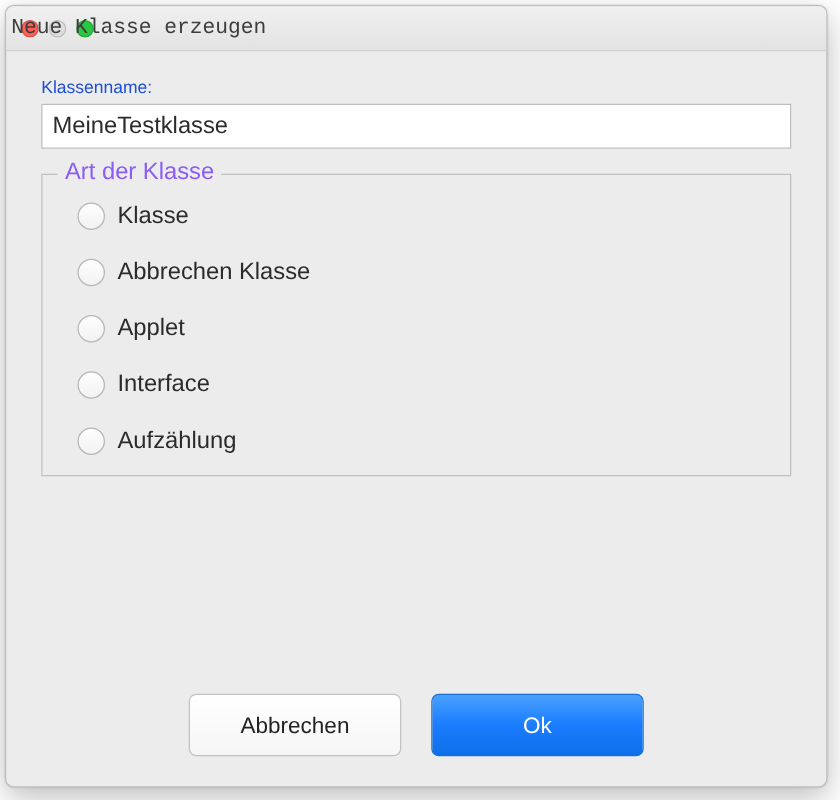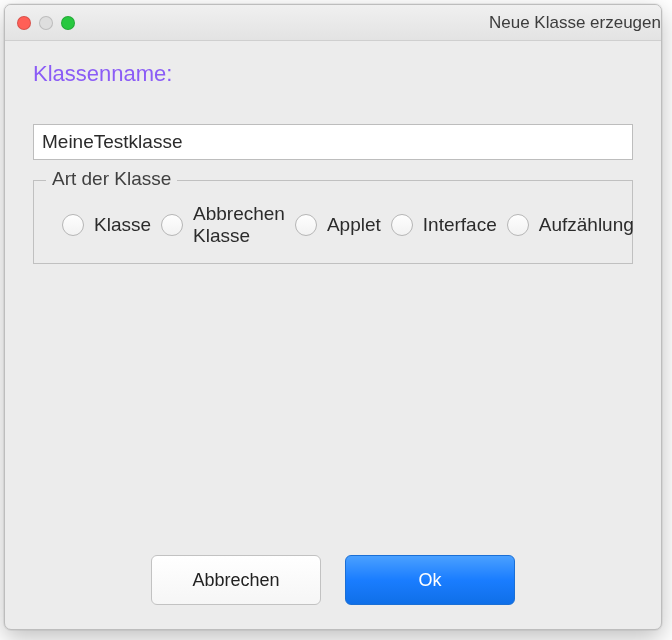--- a/index.html
+++ b/index.html
@@ -44,67 +44,67 @@
       width: 14px;
       height: 14px;
       border-radius: 50%;
       border: 0.5px solid rgba(0,0,0,0.15);
     }
     .tbtn.red { background: #ff5f57; }
     .tbtn.yellow { background: #dedede; }
     .tbtn.green { background: #28c840; }
     .title {
       position: absolute;
-      left: 16px; right: 0;
-      text-align: right;
+      left: 4px; right: 0;
+      text-align: left;
       font-size: 17px;
       color: #3d3d3d;
       pointer-events: none;
+      font-family: Liberation Mono, monospace;
     }
     .content {
       padding: 20px 28px 24px 28px;
       flex: 1;
       display: flex;
       flex-direction: column;
     }
     .label {
-      font-size: 22px;
-      color: #8b5cf6;
+      font-size: 14px;
+      color: #1d4ed8;
       margin-bottom: 6px;
     }
     .text-input {
       width: 100%;
       height: 36px;
       font-size: 19px;
       padding: 4px 8px;
       border: 1px solid #bdbdbd;
       background: #fff;
       color: #2b2b2b;
       font-family: inherit;
-      margin-top: 31px;
     }
     .fieldset {
       margin-top: 20px;
       border: 1px solid #c0c0c0;
       padding: 14px 18px 14px 18px;
       position: relative;
     }
     .legend {
       position: absolute;
       top: -13px;
       left: 12px;
       background: #ececec;
       padding: 0 6px;
       font-size: 19px;
-      color: #404040;
+      color: #8b5cf6;
     }
     .radio-list {
       display: flex;
-      flex-direction: row;
-      gap: 10px;
+      flex-direction: column;
+      gap: 23px;
       padding: 8px 4px 2px 10px;
     }
     .radio-item {
       display: flex;
       align-items: center;
       gap: 10px;
       cursor: pointer;
     }
     .radio-circle {
       width: 22px;

